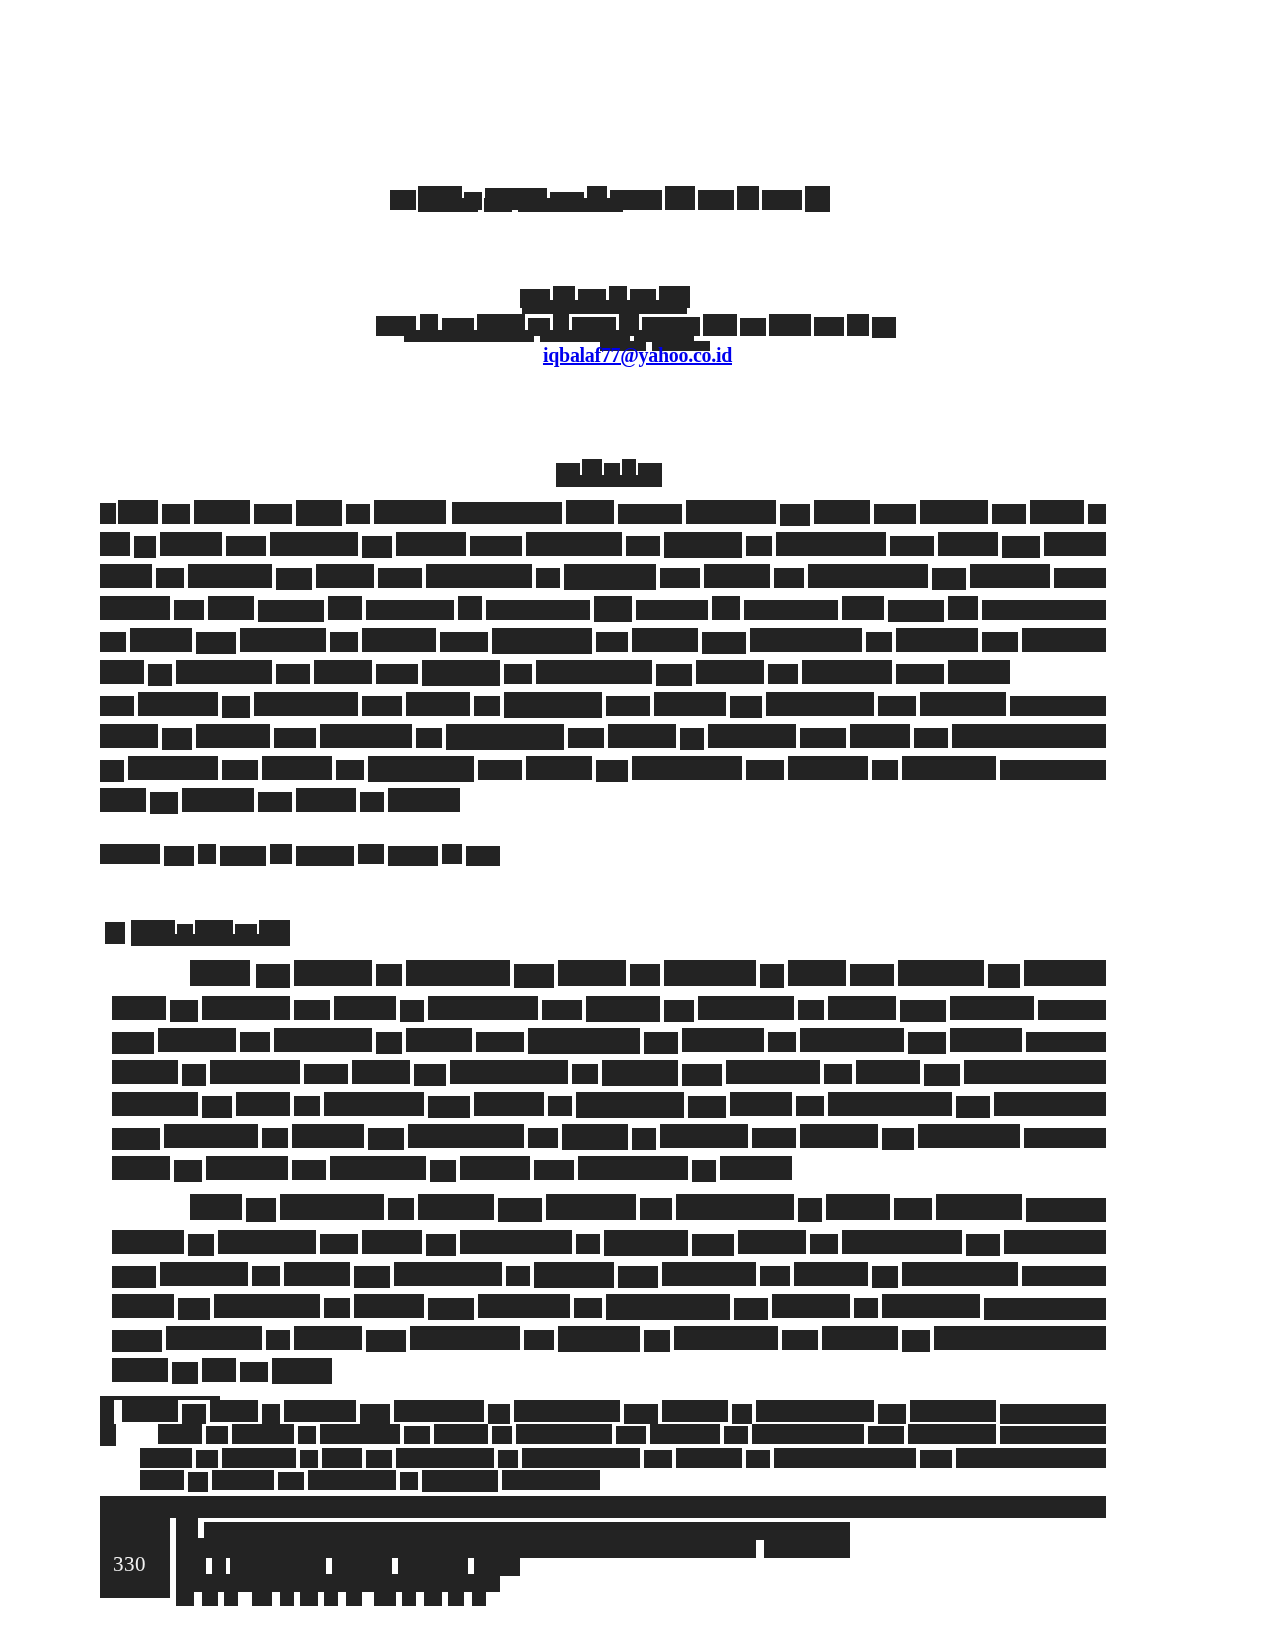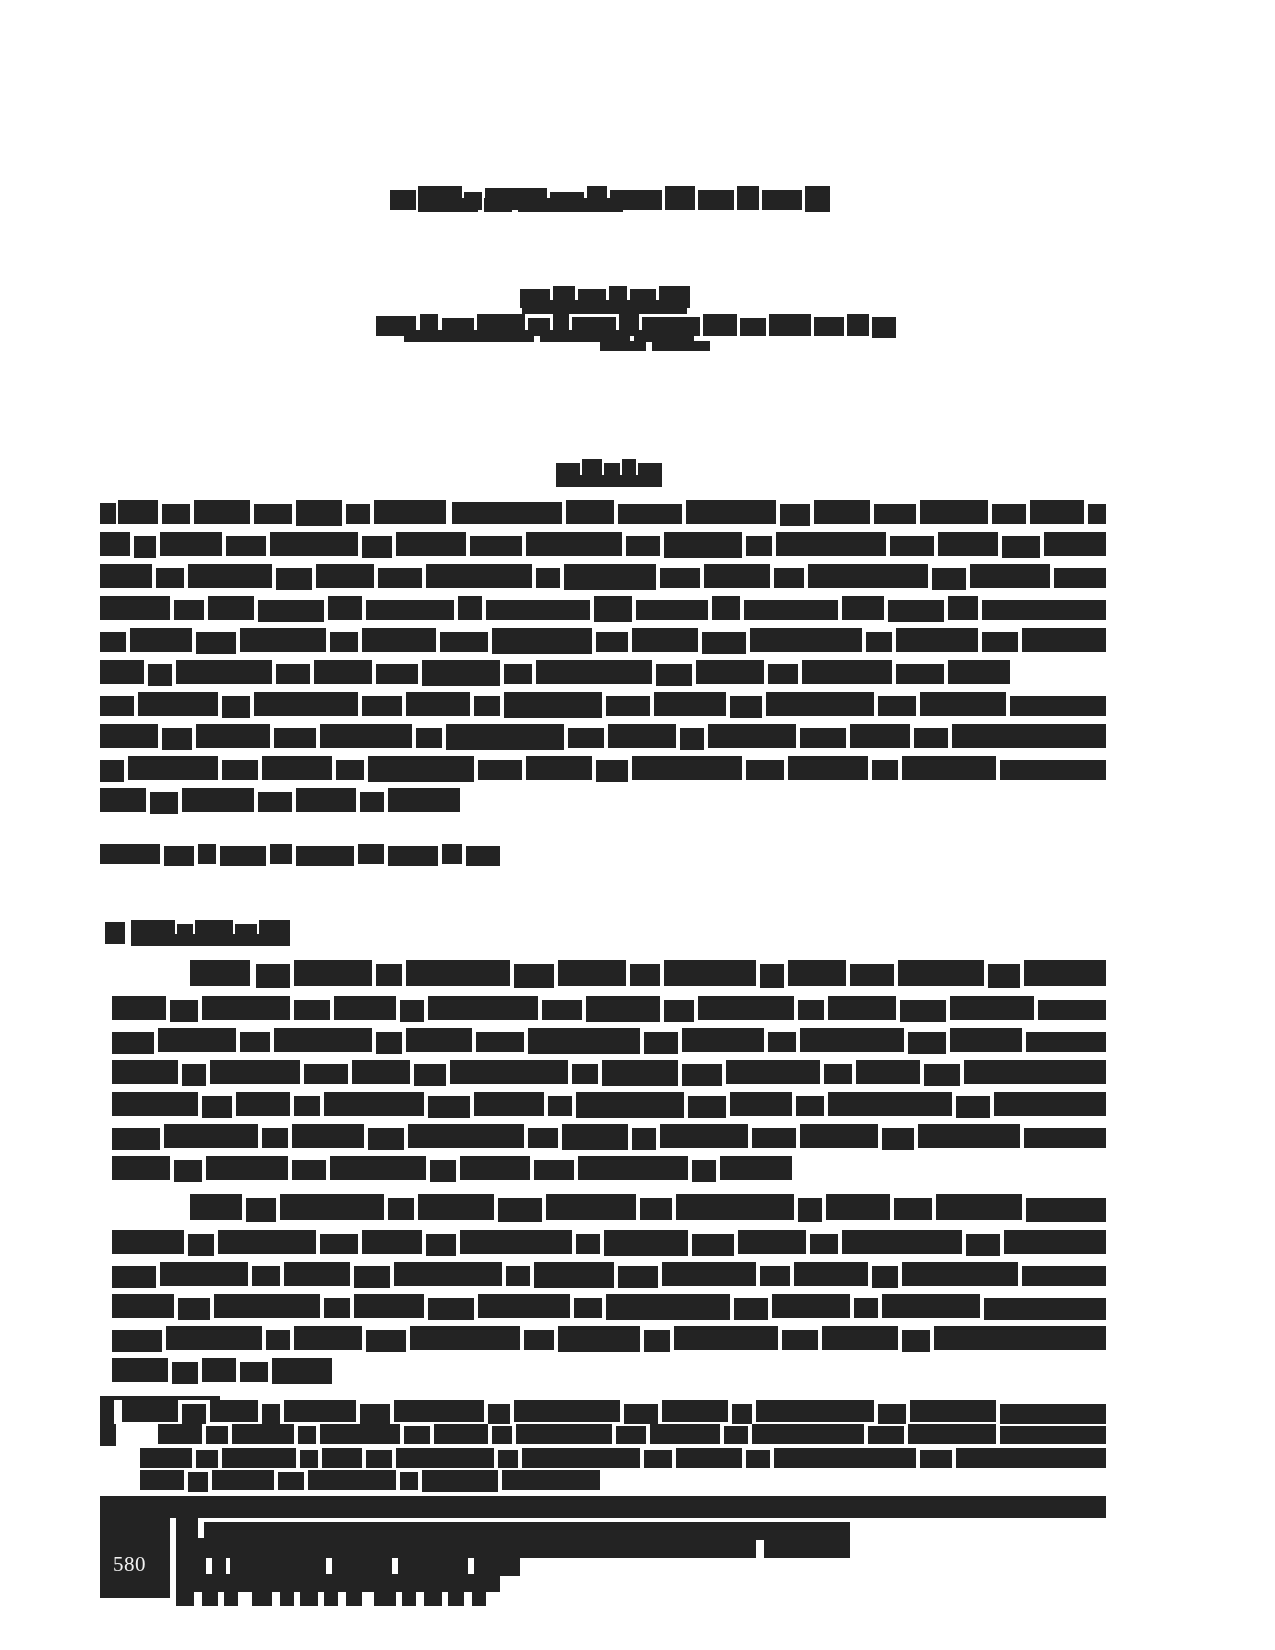--- a/index.html
+++ b/index.html
@@ -126,20 +126,23 @@
       <i style="left:0px;   width:130px;"></i>
       <i style="left:136px; width:90px;"></i>
       <i style="left:230px; width:60px;"></i>
     </div>
     <div class="line" style="left:600px; top:341px; width:110px; height:10px;">
       <i style="left:0px;  width:46px;"></i>
       <i style="left:52px; width:58px;"></i>
     </div>
   </div>
 
+  <div class="email-link" style="top:344px;">
+    <a href="#">iqbalaf77@yahoo.co.id</a>
+  </div>
 
   <div>
     <div class="line" style="left:556px; top:459px; width:106px; height:24px;">
       <i style="left:0px;  width:24px; top:4px;  height:20px;"></i>
       <i style="left:26px; width:20px; top:0px;  height:24px;"></i>
       <i style="left:48px; width:16px; top:4px;  height:20px;"></i>
       <i style="left:66px; width:14px; top:0px;  height:24px;"></i>
       <i style="left:82px; width:24px; top:4px;  height:20px;"></i>
       <i style="left:0px;  width:106px; top:16px; height:12px;"></i>
     </div>
@@ -651,21 +654,21 @@
       <i style="left:260px; width:18px; top:2px;  height:18px;"></i>
       <i style="left:282px; width:76px; top:0px;  height:22px;"></i>
       <i style="left:362px; width:98px; top:0px;  height:20px;"></i>
     </div>
   </div>
 
   <div class="footer-bar" style="left:100px; top:1496px; width:1006px; height:22px;"></div>
 
   <div class="footer-bar" style="left:100px; top:1518px; width:70px; height:80px;"></div>
 
-  <div class="page-number" style="left:113px; top:1552px;">580</div>
+  <div class="page-number" style="left:113px; top:1552px;">330</div>
 
   <div>
     <div class="line short" style="left:176px; top:1518px; width:700px;">
       <i style="left:0px;   width:22px; top:0px;  height:22px;"></i>
       <i style="left:28px;  width:646px; top:4px; height:18px;"></i>
     </div>
     <div class="line short" style="left:176px; top:1538px; width:700px;">
       <i style="left:0px;   width:580px; top:0px; height:20px;"></i>
       <i style="left:588px; width:86px;  top:0px; height:20px;"></i>
     </div>

